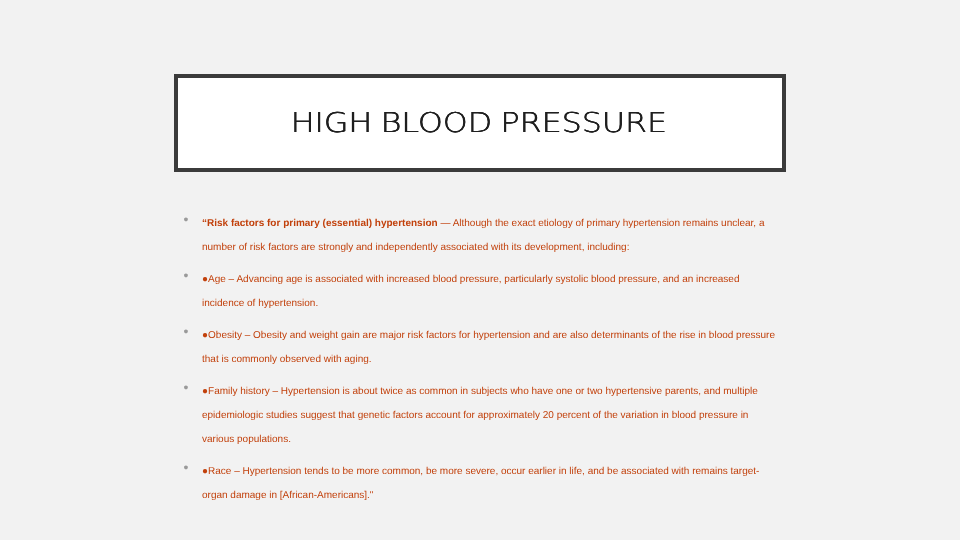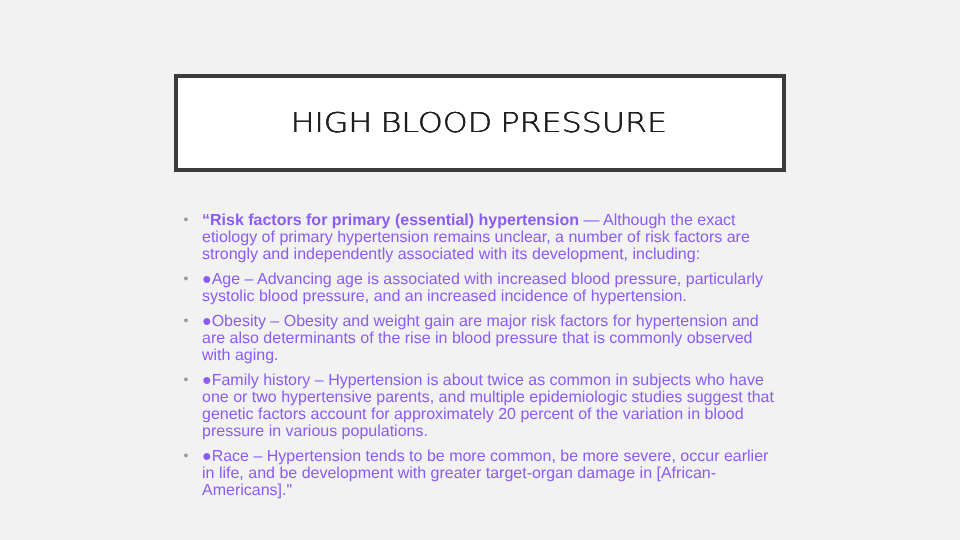--- a/index.html
+++ b/index.html
@@ -77,23 +77,23 @@
     position: absolute;
     left: 6.5px;
     top: 0;
     color: #9a9a9a;
     font-size: 14px;
     line-height: 15px;
     will-change: opacity;
   }
   .bullet-text {
     width: 577px;
-    font-size: 16px;
-    line-height: 17px;
-    color: #8b5cf6;
+    font-size: 10px;
+    line-height: 24px;
+    color: #c2410c;
     will-change: opacity;
   }
   .bullet-text b { font-weight: bold; }
 </style>
 </head>
 <body>
 
 <div class="slide">
 
   <div class="title-box">
@@ -117,17 +117,17 @@
       <div class="bullet-text">●Obesity – Obesity and weight gain are major risk factors for hypertension and are also determinants of the rise in blood pressure that is commonly observed with aging.</div>
     </div>
 
     <div class="bullet-row">
       <div class="bullet-mark">•</div>
       <div class="bullet-text">●Family history – Hypertension is about twice as common in subjects who have one or two hypertensive parents, and multiple epidemiologic studies suggest that genetic factors account for approximately 20 percent of the variation in blood pressure in various populations.</div>
     </div>
 
     <div class="bullet-row">
       <div class="bullet-mark">•</div>
-      <div class="bullet-text">●Race – Hypertension tends to be more common, be more severe, occur earlier in life, and be development with greater target-organ damage in [African-Americans]."</div>
+      <div class="bullet-text">●Race – Hypertension tends to be more common, be more severe, occur earlier in life, and be associated with remains target-organ damage in [African-Americans]."</div>
     </div>
 
   </div>
 </div>
 
 </body></html>

